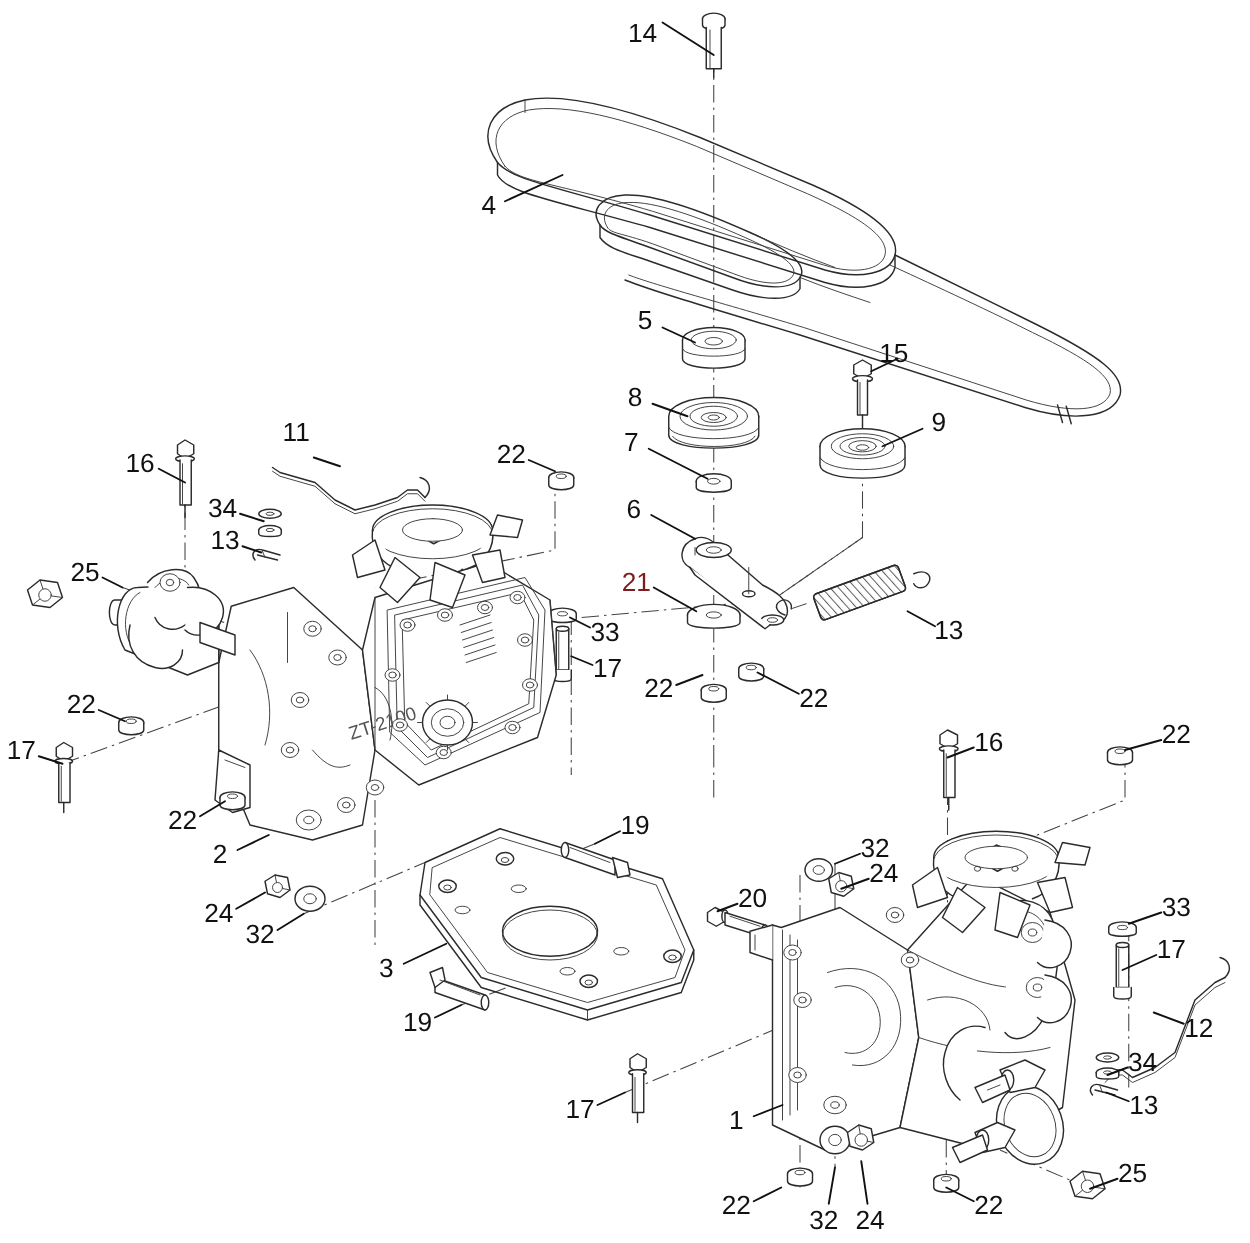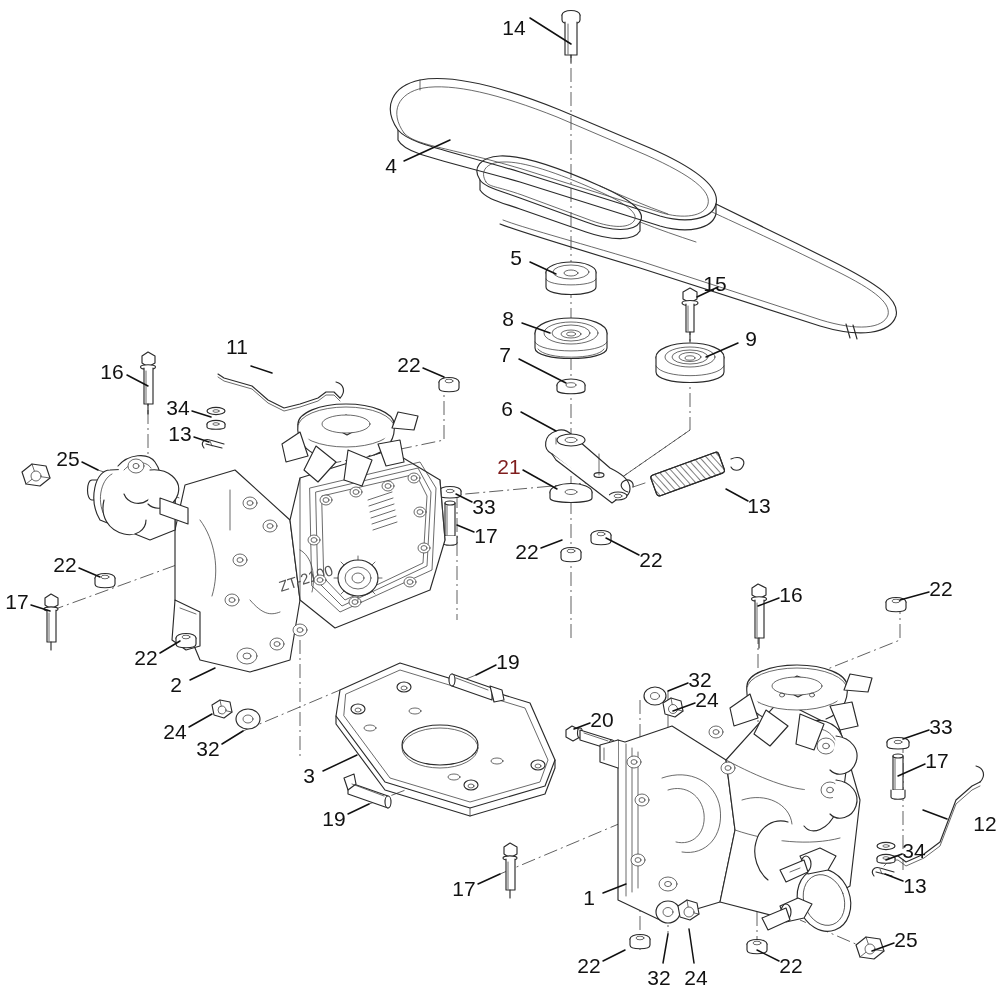--- a/index.html
+++ b/index.html
@@ -776,21 +776,21 @@
       <div class="callout" style="left: 700px; top: 679px; color: rgb(17, 17, 17);">32</div>
       <div class="callout" style="left: 176px; top: 684px; color: rgb(17, 17, 17);">2</div>
       <div class="callout" style="left: 508px; top: 661px; color: rgb(17, 17, 17);">19</div>
       <div class="callout" style="left: 707px; top: 699px; color: rgb(17, 17, 17);">24</div>
       <div class="callout" style="left: 602px; top: 719px; color: rgb(17, 17, 17);">20</div>
       <div class="callout" style="left: 175px; top: 731px; color: rgb(17, 17, 17);">24</div>
       <div class="callout" style="left: 941px; top: 726px; color: rgb(17, 17, 17);">33</div>
       <div class="callout" style="left: 208px; top: 748px; color: rgb(17, 17, 17);">32</div>
       <div class="callout" style="left: 937px; top: 760px; color: rgb(17, 17, 17);">17</div>
       <div class="callout" style="left: 309px; top: 775px; color: rgb(17, 17, 17);">3</div>
-      <div class="callout" style="left: 959px; top: 823px; color: rgb(17, 17, 17); margin-left: 26px;">12</div>
+      <div class="callout" style="left: 959px; top: 823px; color: rgb(17, 17, 17);">12</div>
       <div class="callout" style="left: 334px; top: 818px; color: rgb(17, 17, 17);">19</div>
       <div class="callout" style="left: 914px; top: 850px; color: rgb(17, 17, 17);">34</div>
       <div class="callout" style="left: 915px; top: 885px; color: rgb(17, 17, 17);">13</div>
       <div class="callout" style="left: 464px; top: 888px; color: rgb(17, 17, 17);">17</div>
       <div class="callout" style="left: 589px; top: 897px; color: rgb(17, 17, 17);">1</div>
       <div class="callout" style="left: 906px; top: 939px; color: rgb(17, 17, 17);">25</div>
       <div class="callout" style="left: 589px; top: 965px; color: rgb(17, 17, 17);">22</div>
       <div class="callout" style="left: 659px; top: 977px; color: rgb(17, 17, 17);">32</div>
       <div class="callout" style="left: 696px; top: 977px; color: rgb(17, 17, 17);">24</div>
       <div class="callout" style="left: 791px; top: 965px; color: rgb(17, 17, 17);">22</div>

